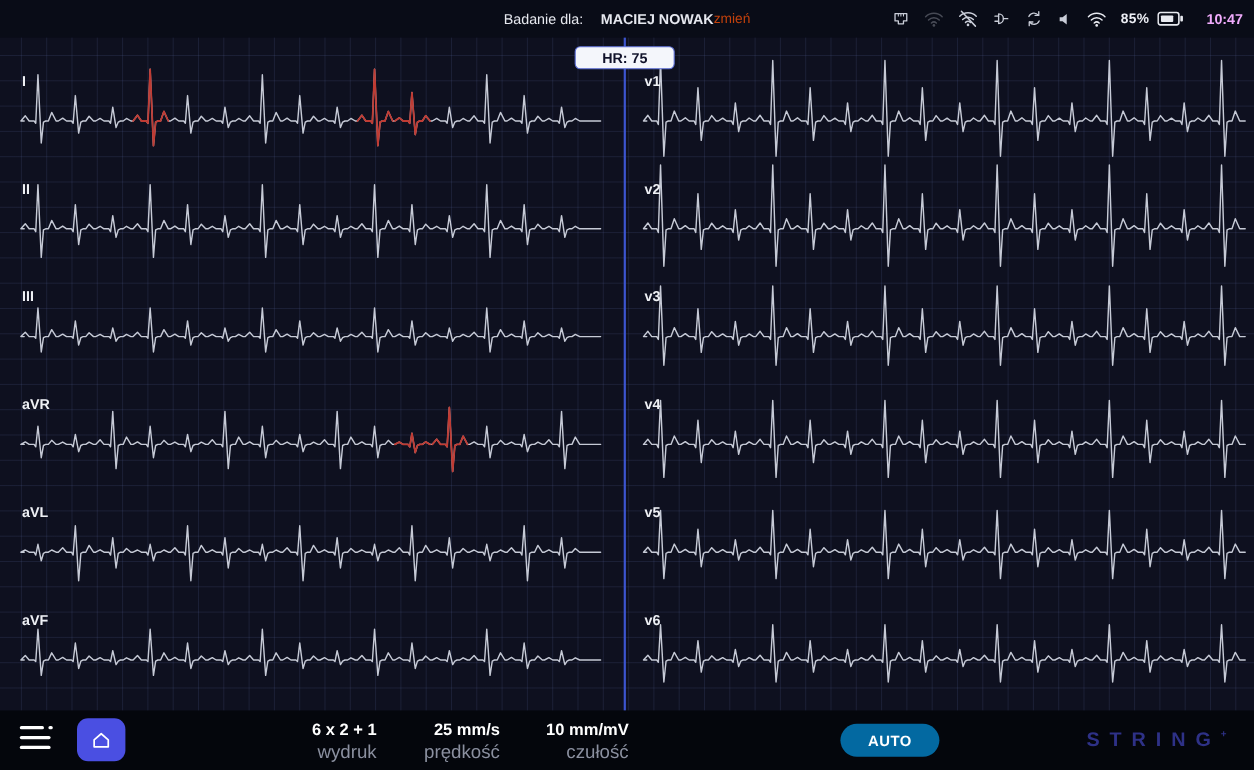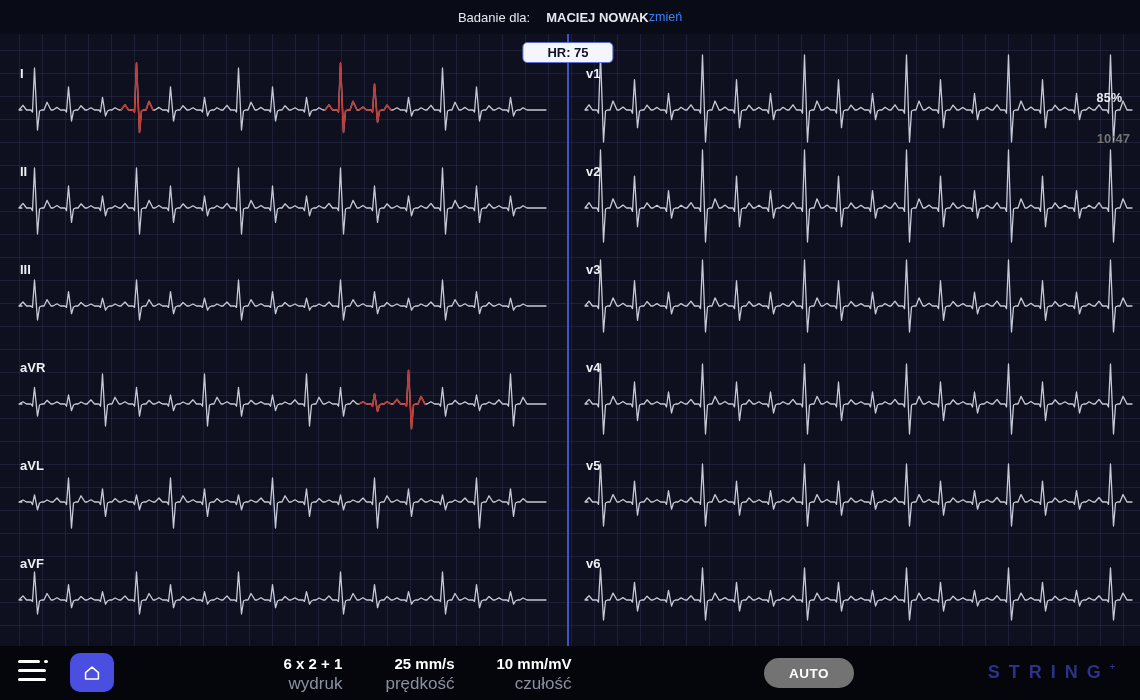--- a/index.html
+++ b/index.html
@@ -6,26 +6,26 @@
   .screen{position:relative;width:1140px;height:700px;background:#0b0e1b;overflow:hidden;
           font-family:"Liberation Sans",sans-serif;color:#e6e8ef;}
 
   
   .topbar{position:absolute;top:0;left:0;width:100%;height:34px;background:#090c17;z-index:6;}
   .error-banner{position:absolute;left:20px;top:0;height:34px;display:flex;align-items:center;gap:9px;font-size:13px;}
   .err-leads{font-weight:bold;}
   .patient{position:absolute;left:50%;top:0;transform:translateX(-50%);height:34px;display:flex;align-items:center;font-size:13px;white-space:nowrap;}
   .patient-prefix{margin-right:16px;}
   .patient-name{font-weight:bold;}
-  .change-link{color:#3b82f6;font-size:12.5px;text-decoration:none;cursor:pointer;}
-  .status{position:absolute;right:10px;top:0;height:34px;display:flex;align-items:center;gap:13px;color:#c9cdd8;flex-direction:column;}
+  .change-link{color:#c2410c;font-size:12.5px;text-decoration:none;cursor:pointer;}
+  .status{position:absolute;right:10px;top:0;height:34px;display:flex;align-items:center;gap:13px;color:#c9cdd8;}
   .status svg{display:block;}
   .dim{opacity:.32;}
   .batt-text{font-size:12.5px;font-weight:bold;letter-spacing:.3px;color:#eceef4;}
-  .clock{font-size:13px;font-weight:bold;margin-left:8px;color:#737373;}
+  .clock{font-size:13px;font-weight:bold;margin-left:8px;color:#f0abfc;}
 
   
   .ecg-area{position:absolute;top:34px;left:0;width:1140px;height:612px;background-color:#0e101f;
     background-image:linear-gradient(rgba(95,110,170,.17) 1px,transparent 1px),
                      linear-gradient(90deg,rgba(95,110,170,.17) 1px,transparent 1px);
     background-size:23px 23px;background-position:-4px -7px;}
   .divider{position:absolute;left:567px;top:0;width:2px;height:100%;background:#3c55cf;}
   .hr-badge{position:absolute;left:568px;top:8px;transform:translateX(-50%);background:#f4f6fb;color:#10122a;
     border:1.5px solid #5d6fd6;border-radius:5px;padding:2px 24px;font-size:13px;font-weight:bold;z-index:4;}
   .col{position:absolute;top:30px;}
@@ -42,21 +42,21 @@
   .ml1{top:0;width:22px;}
   .ml-dot{position:absolute;top:0;left:26px;width:4px;height:3px;background:#fff;border-radius:1.5px;}
   .ml2{top:9px;width:28px;}
   .ml3{top:18px;width:28px;}
   .home-btn{position:absolute;left:70px;top:7px;width:44px;height:39px;border-radius:10px;background:#4a4fe2;border:none;
     display:flex;align-items:center;justify-content:center;cursor:pointer;}
   .stat{position:absolute;top:9px;text-align:right;transform:translateX(-50%);cursor:pointer;}
   .stat-value{font-size:15px;font-weight:bold;color:#fff;white-space:nowrap;}
   .stat-label{font-size:17px;color:#8b90a0;margin-top:2px;}
   .stat1{left:313px}.stat2{left:420px}.stat3{left:534px}.stat4{left:660px}
-  .auto-btn{position:absolute;left:764px;top:12px;width:90px;height:30px;border-radius:15px;background:#737373;color:#fff;
+  .auto-btn{position:absolute;left:764px;top:12px;width:90px;height:30px;border-radius:15px;background:#0369a1;color:#fff;
     font-weight:bold;font-size:13.5px;border:none;letter-spacing:.5px;cursor:pointer;font-family:inherit;}
   .brand{position:absolute;right:24px;top:16px;font-size:18px;letter-spacing:9px;color:#2e3187;font-weight:bold;white-space:nowrap;}
   .brand-mark{font-size:9px;vertical-align:top;letter-spacing:1px;color:#2e3187;}
 </style>
 </head>
 <body>
 
 <div class="screen">
 
   <header class="topbar">

